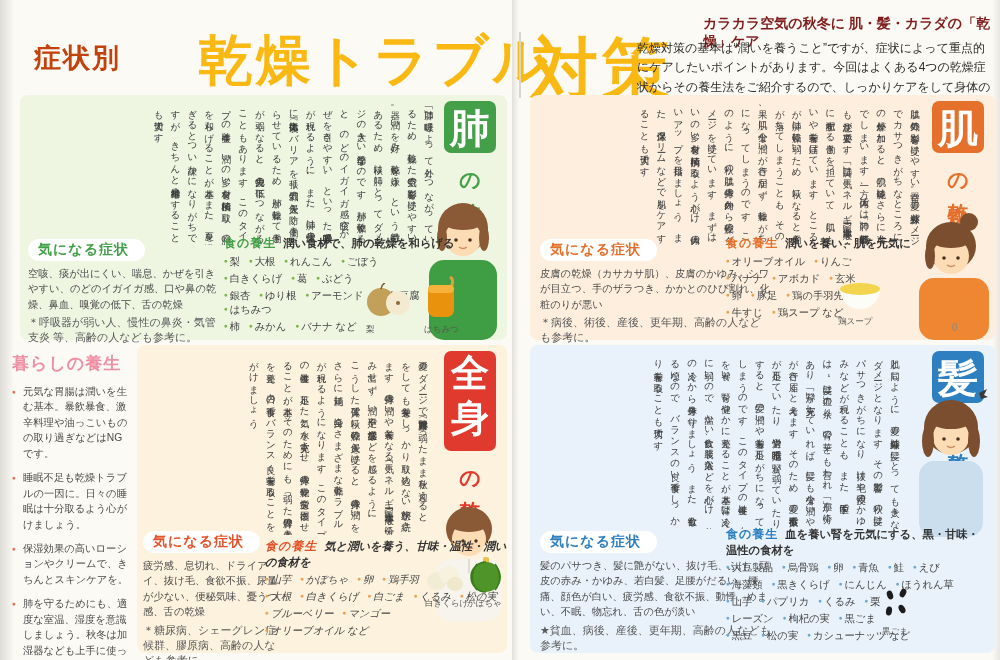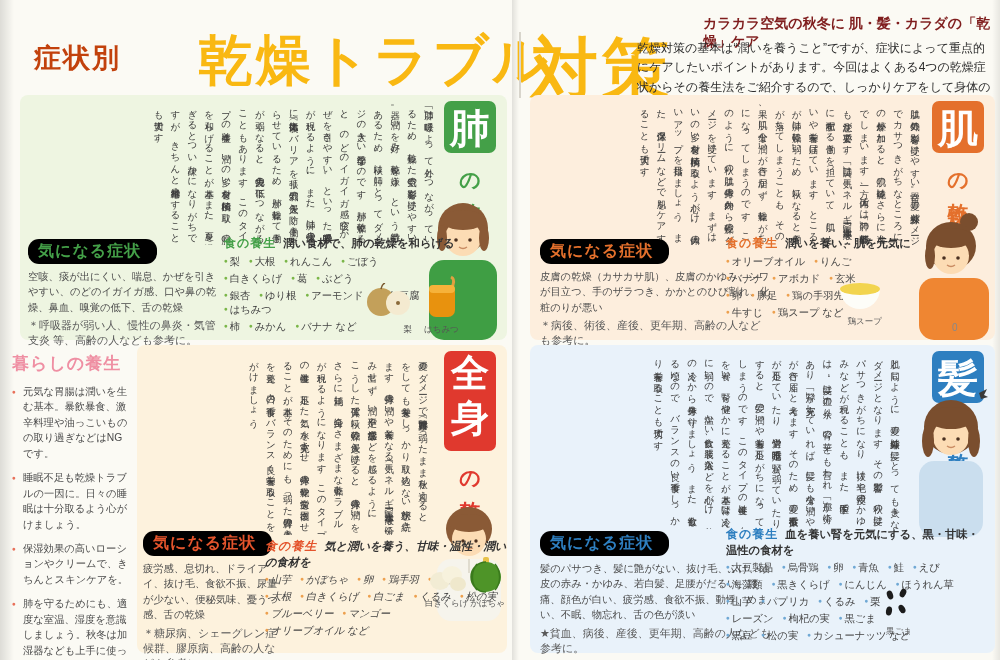--- a/index.html
+++ b/index.html
@@ -42,22 +42,22 @@
   .sec-lung .vbody{top:8px;right:70px;height:142px;width:352px;}
   .sec-skin .vbody{top:8px;right:72px;height:142px;width:340px;}
   .sec-body .vbody{top:10px;right:76px;height:180px;width:278px;}
   .sec-hair .vbody{top:8px;right:92px;height:176px;width:352px;}
 
   .symptoms{position:absolute;}
   .sec-lung .symptoms{left:8px;top:144px;width:196px;}
   .sec-skin .symptoms{left:10px;top:144px;width:230px;}
   .sec-body .symptoms{left:6px;top:186px;width:142px;}
   .sec-hair .symptoms{left:10px;top:186px;width:238px;}
-  .sym-head{display:inline-block;background:#000000;border-radius:11px;padding:2px 16px 2px 10px;
-            font-size:16px;font-weight:800;letter-spacing:1px;}
+  .sym-head{display:inline-block;background:#ffffff;border-radius:11px;padding:2px 16px 2px 10px;
+            font-size:14px;font-weight:800;letter-spacing:1px;}
   .sec-lung .sym-head{color:#44a048;} .sec-skin .sym-head{color:#e4702c;}
   .sec-body .sym-head{color:#e4542c;} .sec-hair .sym-head{color:#2e7fc0;}
   .sym-text{margin:5px 0 3px;font-size:10.3px;line-height:1.5;color:#4a4a4a;}
   .sym-note{margin:0;font-size:11px;color:#5a5a5a;}
 
   .foods{position:absolute;}
   .sec-lung .foods{left:204px;top:140px;width:245px;}
   .sec-skin .foods{left:196px;top:140px;width:250px;}
   .sec-body .foods{left:128px;top:193px;width:250px;font-style:italic;}
   .sec-hair .foods{left:196px;top:181px;width:258px;}
@@ -67,21 +67,21 @@
   .sec-body .food-label{color:#e4542c;} .sec-hair .food-label{color:#2e7fc0;}
   .food-sub{color:#333;margin-left:7px;font-size:11.3px;}
   .food-row{font-size:10.3px;color:#444;margin-top:3px;}
   .food-row span{margin-right:9px;white-space:nowrap;}
   .food-row span::before{content:"● ";font-size:6.5px;vertical-align:2px;}
   .sec-lung .food-row span::before{color:#7ab648;}
   .sec-skin .food-row span::before{color:#eda04e;}
   .sec-body .food-row span::before{color:#eda04e;}
   .sec-hair .food-row span::before{color:#6fa8d4;}
 
-  figure.fooditem{position:absolute;margin:0;text-align:right;}
+  figure.fooditem{position:absolute;margin:0;text-align:left;}
   figure.fooditem figcaption{font-size:8.5px;color:#555;margin-top:1px;}
   .chara{position:absolute;}
   .pagenum{position:absolute;left:952px;top:322px;font-size:10px;color:#888;}
 
   
   .lifestyle{position:absolute;left:12px;top:352px;width:120px;}
   .life-head{font-size:17px;font-weight:800;color:#ef8fa3;letter-spacing:1px;margin:0 0 2px;}
   ul.life-list{list-style:none;margin:0;padding:0;}
   ul.life-list li{position:relative;padding-left:11px;margin-top:9px;
                   font-size:10.3px;line-height:1.5;color:#4a4a4a;}

